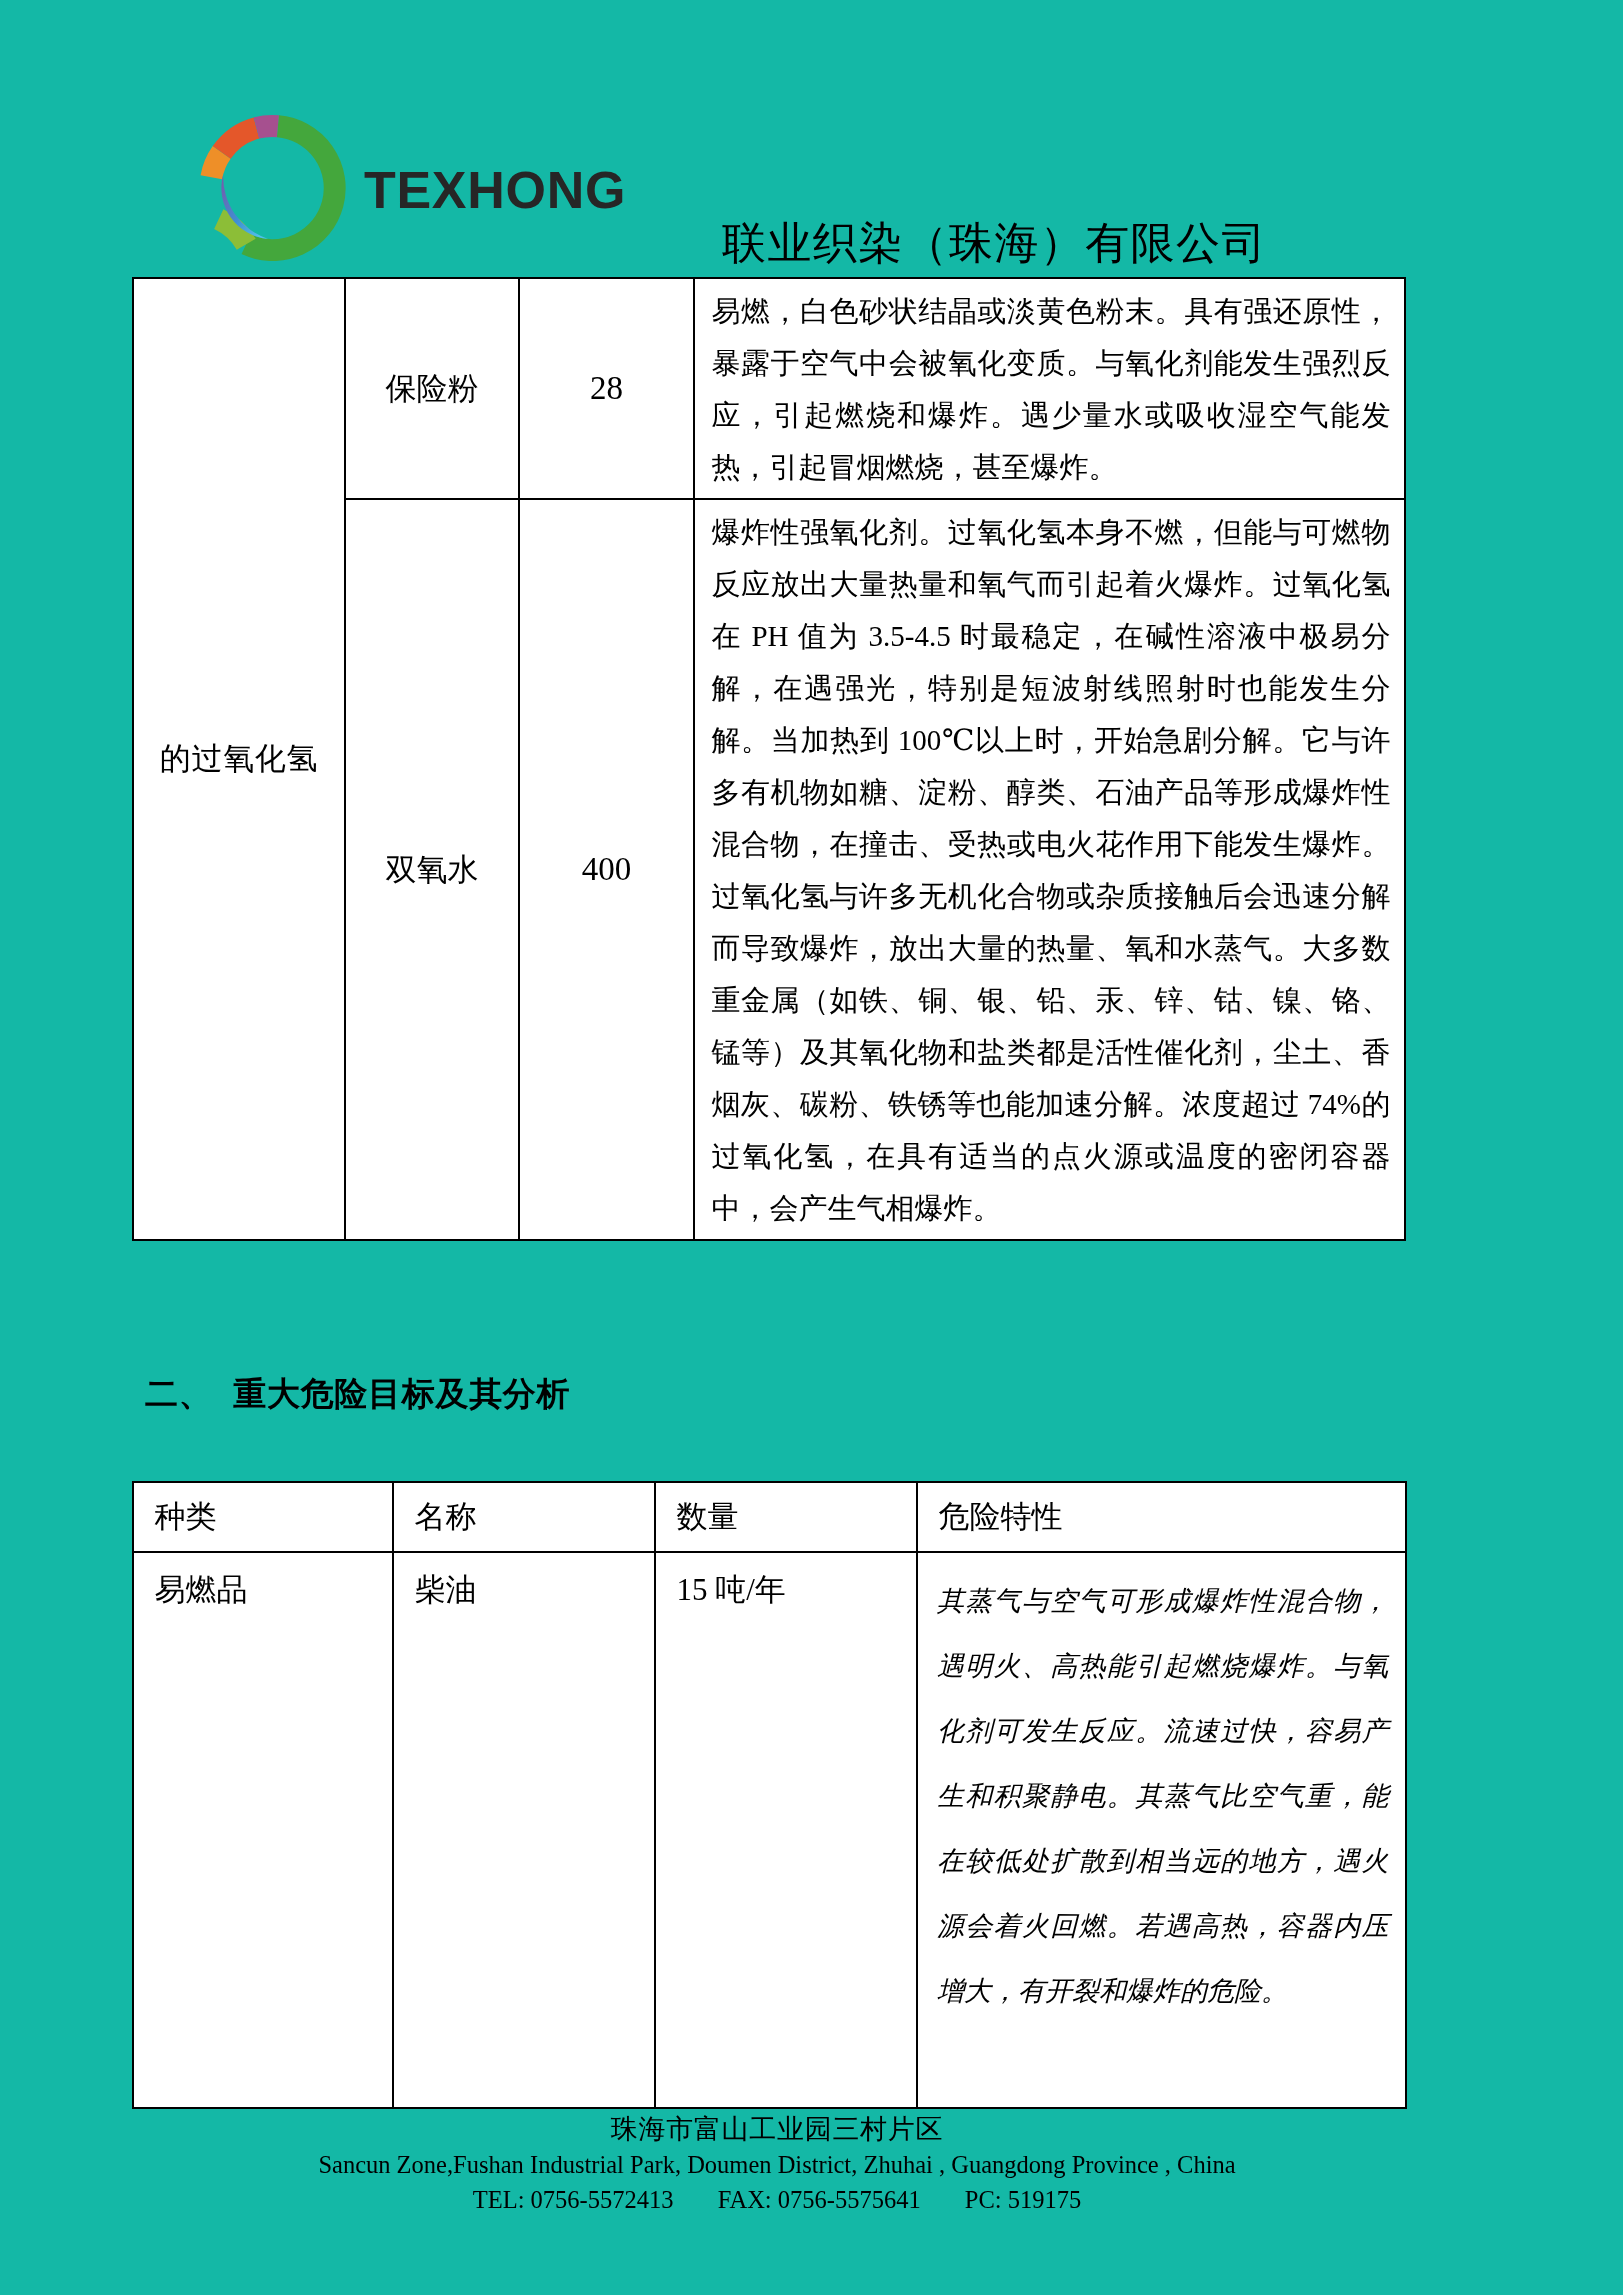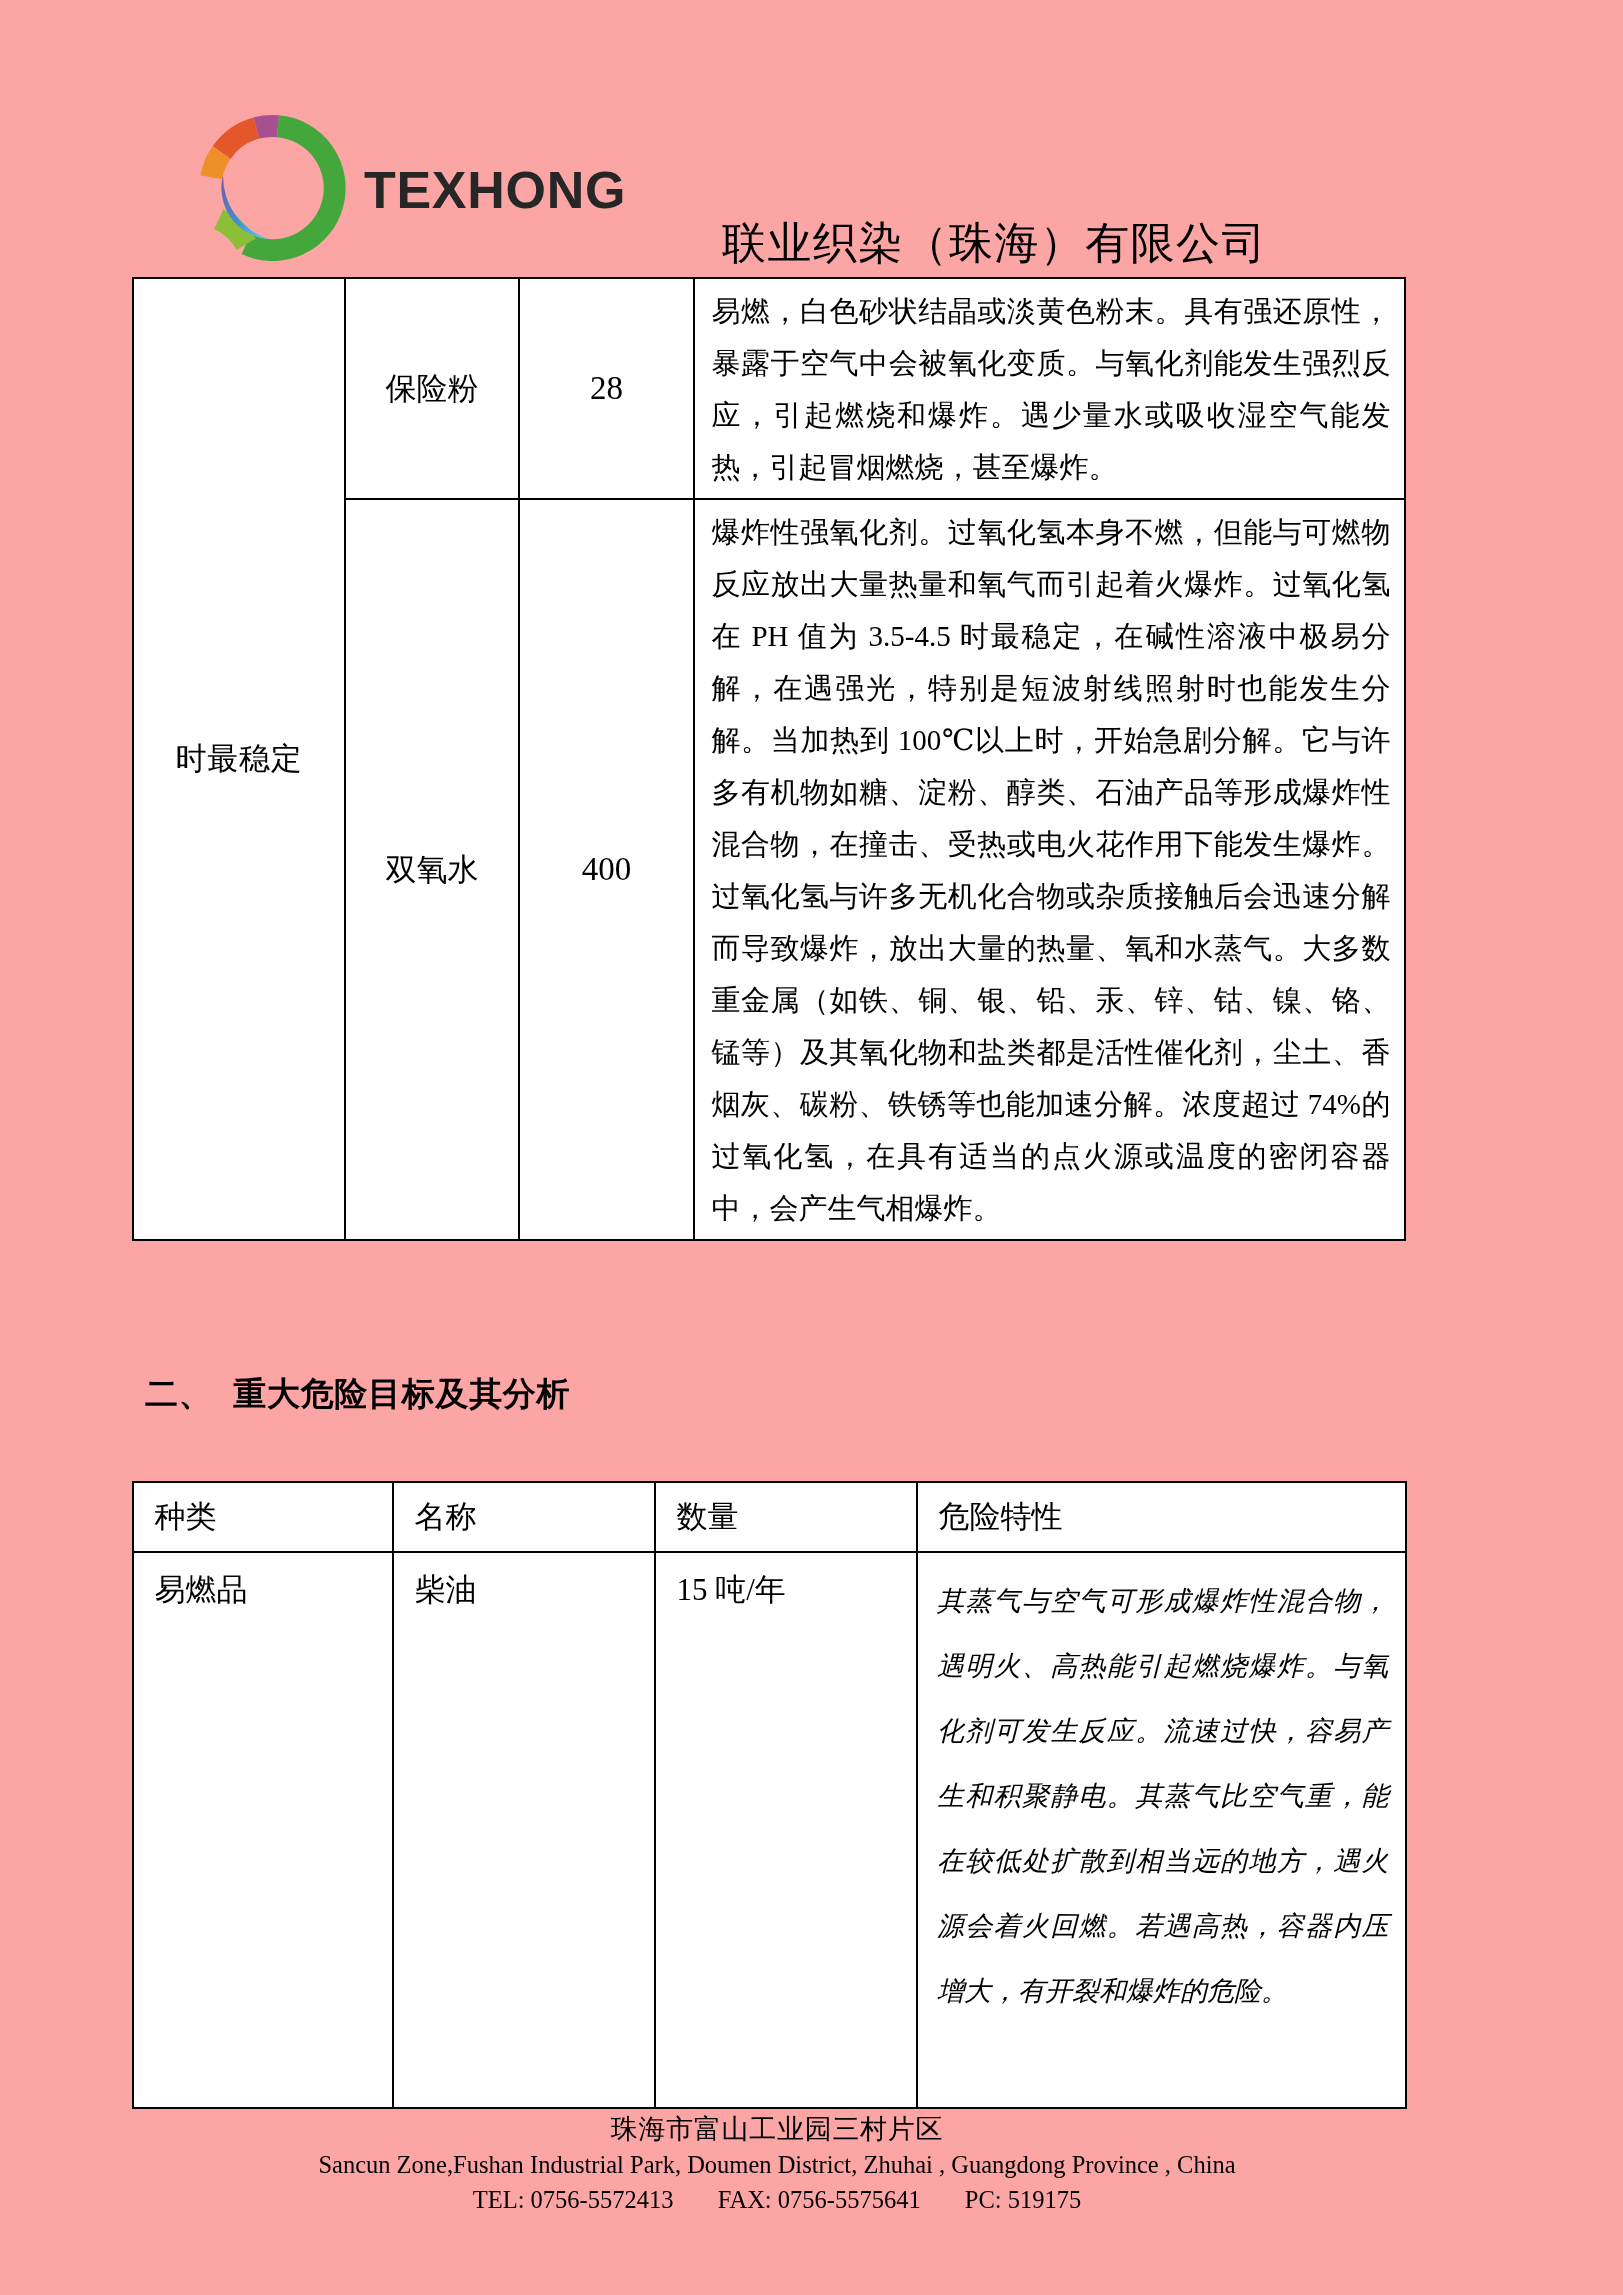--- a/index.html
+++ b/index.html
@@ -1,19 +1,19 @@
 <!DOCTYPE html>
 <html style="font-size:11px"><head>
 <meta charset="utf-8">
 <style>
   html,body{margin:0;padding:0;background:#e8e8e8;}
   .page{
     position:relative;
     width:1623px;height:2295px;
-    background:#fca5a5;
+    background:#14b8a6;
     font-family:"Liberation Serif","DejaVu Serif",serif;
     color:#000;
     overflow:hidden;
   }
   
   .logo-mark{position:absolute;left:196px;top:115px;width:153px;height:146px;}
   .brand-text{
     position:absolute;left:364px;top:160px;
     font-family:"Liberation Sans","DejaVu Sans",sans-serif;
     font-weight:700;font-size:52px;letter-spacing:0.7px;color:#262626;
@@ -95,21 +95,21 @@
 
   <table class="t1">
     <colgroup>
       <col style="width:212px">
         <col style="width:174px">
         <col style="width:175px">
         <col style="width:711px">
     </colgroup>
     <tbody>
         <tr style="height:221px;">
-      <td class="cat" rowspan="2">时最稳定</td>
+      <td class="cat" rowspan="2">的过氧化氢</td>
       <td class="mid">保险粉</td>
       <td class="mid num">28</td>
       <td class="desc">易燃，白色砂状结晶或淡黄色粉末。具有强还原性，暴露于空气中会被氧化变质。与氧化剂能发生强烈反应，引起燃烧和爆炸。遇少量水或吸收湿空气能发热，引起冒烟燃烧，甚至爆炸。</td>
     </tr>
     <tr style="height:706px;">
       <td class="mid">双氧水</td>
       <td class="mid num">400</td>
       <td class="desc">爆炸性强氧化剂。过氧化氢本身不燃，但能与可燃物反应放出大量热量和氧气而引起着火爆炸。过氧化氢在 PH 值为 3.5-4.5 时最稳定，在碱性溶液中极易分解，在遇强光，特别是短波射线照射时也能发生分解。当加热到 100℃以上时，开始急剧分解。它与许多有机物如糖、淀粉、醇类、石油产品等形成爆炸性混合物，在撞击、受热或电火花作用下能发生爆炸。过氧化氢与许多无机化合物或杂质接触后会迅速分解而导致爆炸，放出大量的热量、氧和水蒸气。大多数重金属（如铁、铜、银、铅、汞、锌、钴、镍、铬、锰等）及其氧化物和盐类都是活性催化剂，尘土、香烟灰、碳粉、铁锈等也能加速分解。浓度超过 74%的过氧化氢，在具有适当的点火源或温度的密闭容器中，会产生气相爆炸。</td>
     </tr>
   </tbody>

